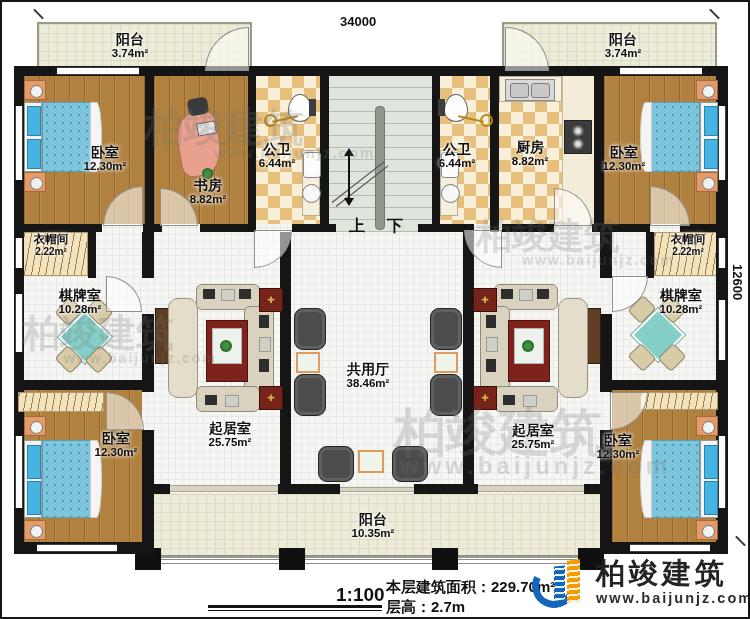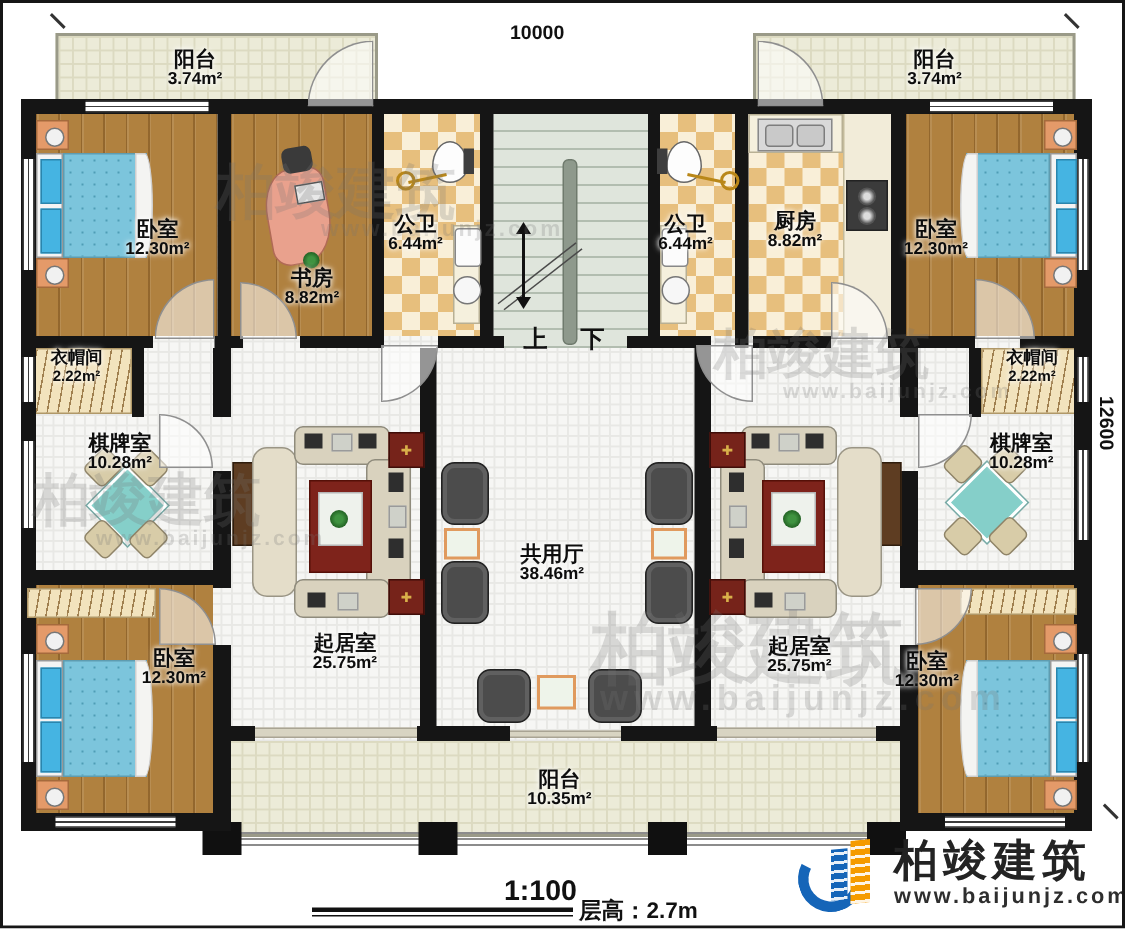--- a/index.html
+++ b/index.html
@@ -71,21 +71,21 @@
   .tb-line{font-size:15px;font-weight:bold;color:#111;white-space:nowrap;}
   .logo-company{font-size:29px;font-weight:bold;letter-spacing:4px;color:#232323;}
   .logo-site{font-size:14.5px;font-weight:bold;letter-spacing:2px;color:#2e2e2e;}
   .lbar{position:absolute;background-image:repeating-linear-gradient(0deg,rgba(255,255,255,.9) 0 2px,transparent 2px 6px);}
 </style>
 </head>
 <body>
 
 <div class="canvas">
 
-  <div class="abs dim" style="left:338px;top:12px;">10000</div>
+  <div class="abs dim" style="left:338px;top:12px;">34000</div>
   <div class="abs tick" style="left:30px;top:11px;"></div>
   <div class="abs tick" style="left:706px;top:11px;"></div>
   <div class="abs dim" style="left:728px;top:262px;writing-mode:vertical-rl;">12600</div>
   <div class="abs tick" style="left:732px;top:538px;"></div>
 
   <div class="abs cream" style="left:35px;top:20px;width:215px;height:50px;"></div>
   <div class="abs cream" style="left:500px;top:20px;width:215px;height:50px;"></div>
 
   <div class="abs gridfloor" style="left:12px;top:64px;width:714px;height:488px;"></div>
 
@@ -420,20 +420,21 @@
       <div class="rarea">12.30m²</div>
     </div>
   <div class="rlabel" style="left:371px;top:510px;">
       <div class="rname">阳台</div>
       <div class="rarea">10.35m²</div>
     </div>
 
   <div class="abs" style="left:206px;top:603px;width:174px;height:3px;background:#111;"></div>
   <div class="abs" style="left:206px;top:608px;width:174px;height:1px;background:#111;"></div>
   <div class="abs tb-scale" style="left:334px;top:582px;">1:100</div>
+  <div class="abs tb-line" style="left:384px;top:576px;"><span>本层建筑面积：</span><span>229.70m²</span></div>
   <div class="abs tb-line" style="left:384px;top:596px;"><span>层高：</span><span>2.7m</span></div>
 
   <div class="abs" style="left:528px;top:552px;width:62px;height:60px;">
     <div class="abs" style="left:2px;top:10px;width:44px;height:44px;border:7px solid transparent;border-bottom-color:#1565b8;border-left-color:#1565b8;border-radius:50%;transform:rotate(-18deg);box-sizing:border-box;"></div>
     <div class="abs lbar" style="left:24px;top:12px;width:11px;height:34px;background-color:#1565b8;transform:skewY(-6deg);"></div>
     <div class="abs lbar" style="left:37px;top:6px;width:13px;height:42px;background-color:#f59b00;transform:skewY(-6deg);"></div>
   </div>
   <div class="abs logo-company" style="left:594px;top:552px;">柏竣建筑</div>
   <div class="abs logo-site" style="left:594px;top:588px;">www.baijunjz.com</div>
 

